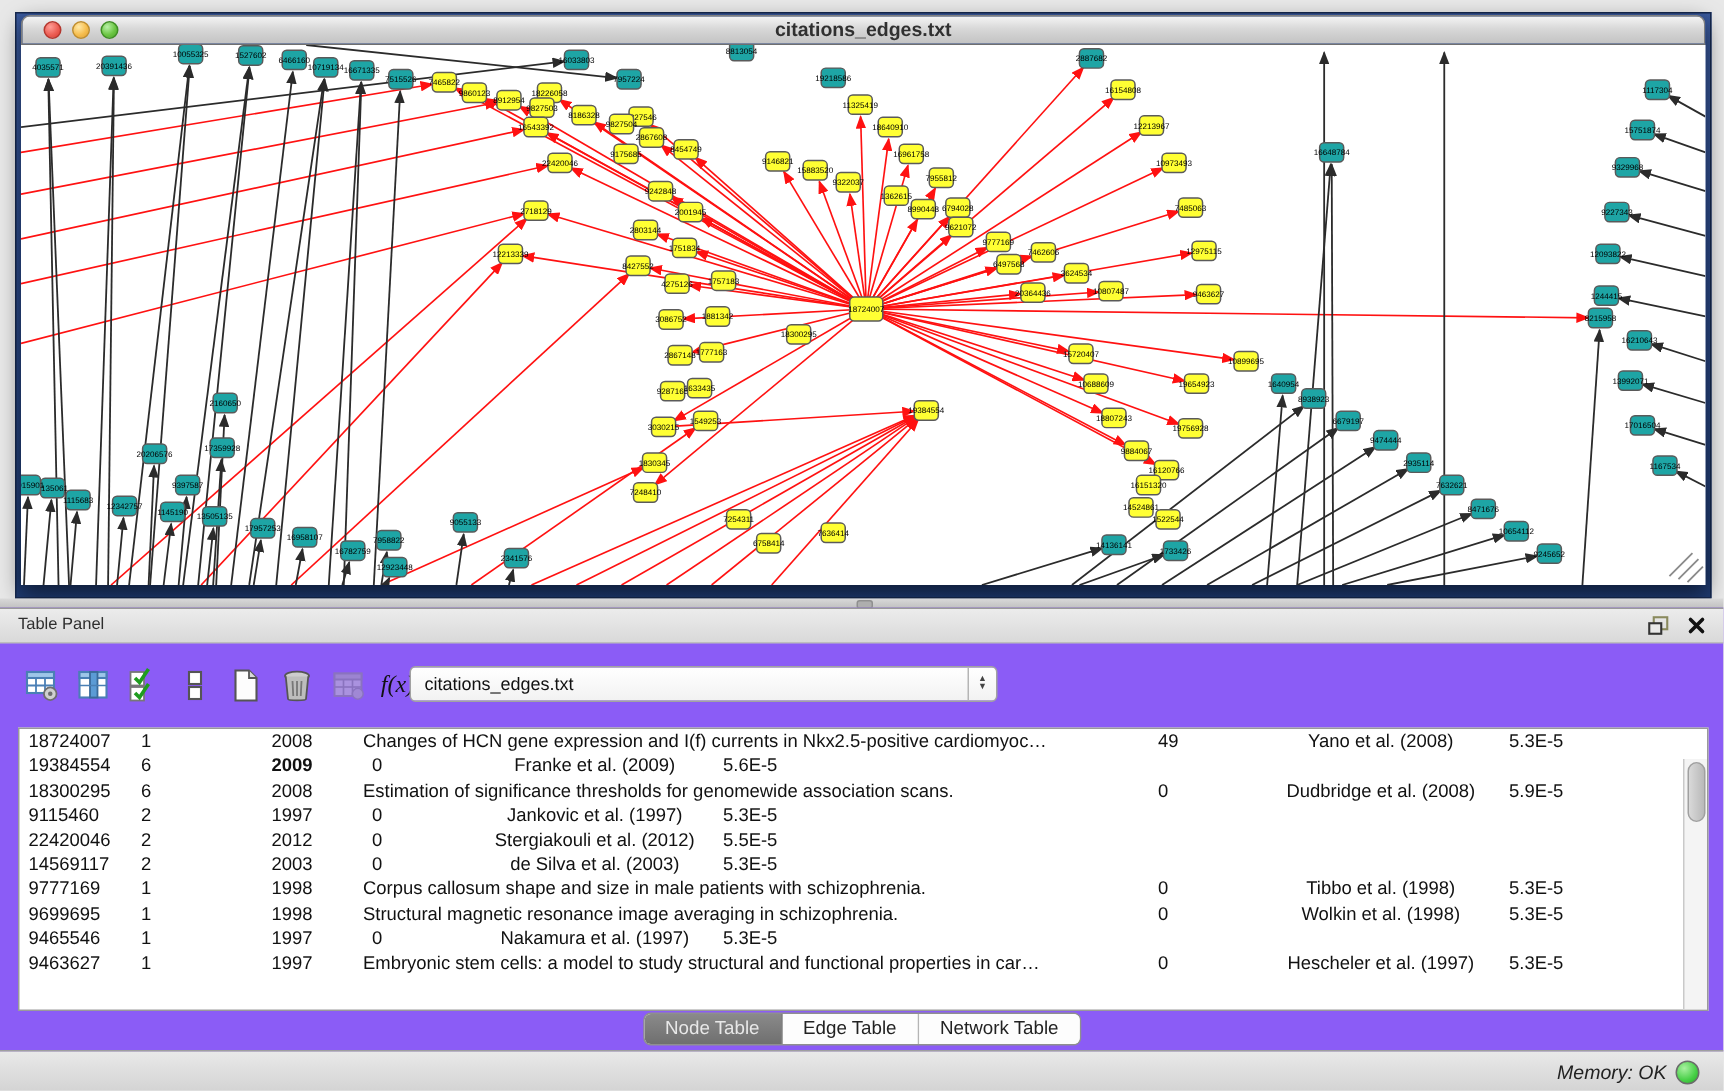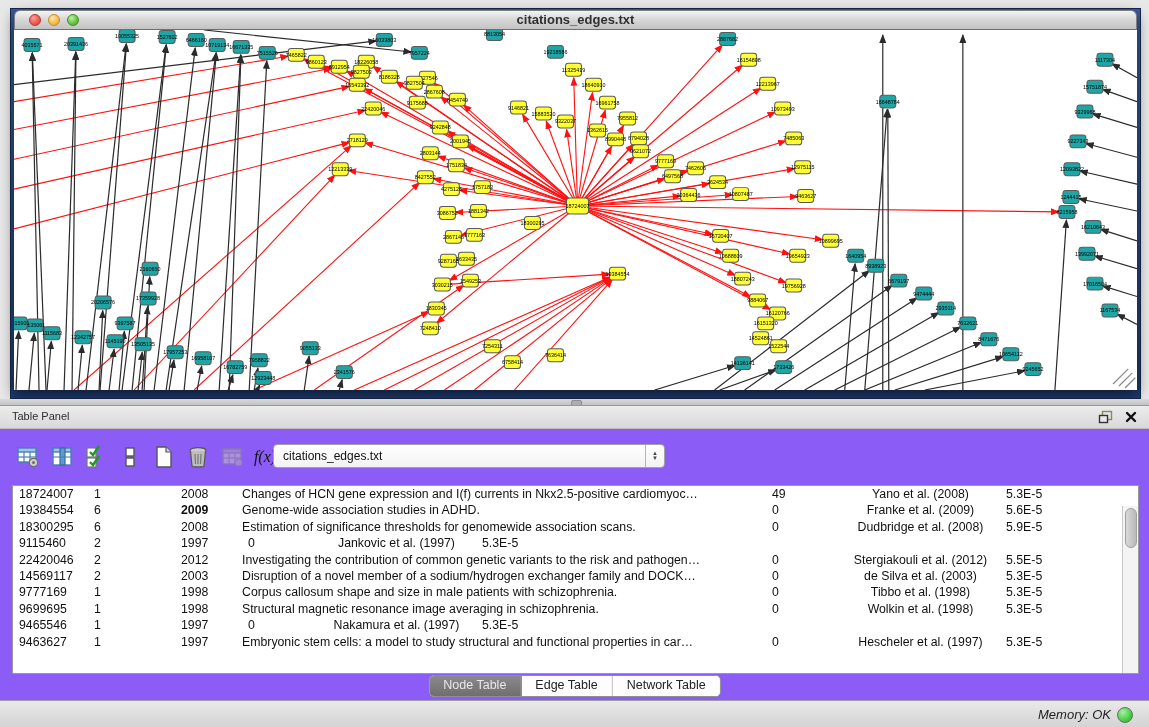--- a/index.html
+++ b/index.html
@@ -889,21 +889,20 @@
           <div class="td" style="width: 65px; text-align: left; padding-left: 9px;">2008</div>
           <div class="td" style="width: 524px; text-align: left; padding-left: 5px;">Changes of HCN gene expression and I(f) currents in Nkx2.5-positive cardiomyoc…</div>
           <div class="td" style="width: 81px; text-align: left; padding-left: 11px;">49</div>
           <div class="td" style="width: 157px; text-align: center;">Yano et al. (2008)</div>
           <div class="td" style="width: 93px; text-align: left; padding-left: 7px;">5.3E-5</div>
         </div>
         <div class="tr">
           <div class="td" style="width: 74px; text-align: left; padding-left: 6px;">19384554</div>
           <div class="td" style="width: 85px; text-align: left; padding-left: 7px;">6</div>
           <div class="td" style="width: 65px; text-align: left; padding-left: 9px; font-weight: bold;">2009</div>
-          <div class="td" style="width: 524px; text-align: left; padding-left: 5px;">Genome-wide association studies in ADHD.</div>
           <div class="td" style="width: 81px; text-align: left; padding-left: 11px;">0</div>
           <div class="td" style="width: 157px; text-align: center;">Franke et al. (2009)</div>
           <div class="td" style="width: 93px; text-align: left; padding-left: 7px;">5.6E-5</div>
         </div>
         <div class="tr">
           <div class="td" style="width: 74px; text-align: left; padding-left: 6px;">18300295</div>
           <div class="td" style="width: 85px; text-align: left; padding-left: 7px;">6</div>
           <div class="td" style="width: 65px; text-align: left; padding-left: 9px;">2008</div>
           <div class="td" style="width: 524px; text-align: left; padding-left: 5px;">Estimation of significance thresholds for genomewide association scans.</div>
           <div class="td" style="width: 81px; text-align: left; padding-left: 11px;">0</div>
@@ -915,30 +914,28 @@
           <div class="td" style="width: 85px; text-align: left; padding-left: 7px;">2</div>
           <div class="td" style="width: 65px; text-align: left; padding-left: 9px;">1997</div>
           <div class="td" style="width: 81px; text-align: left; padding-left: 11px;">0</div>
           <div class="td" style="width: 157px; text-align: center;">Jankovic et al. (1997)</div>
           <div class="td" style="width: 93px; text-align: left; padding-left: 7px;">5.3E-5</div>
         </div>
         <div class="tr">
           <div class="td" style="width: 74px; text-align: left; padding-left: 6px;">22420046</div>
           <div class="td" style="width: 85px; text-align: left; padding-left: 7px;">2</div>
           <div class="td" style="width: 65px; text-align: left; padding-left: 9px;">2012</div>
-          <div class="td" style="width: 524px; text-align: left; padding-left: 5px;">Investigating the contribution of common genetic variants to the risk and pathogen…</div>
           <div class="td" style="width: 81px; text-align: left; padding-left: 11px;">0</div>
           <div class="td" style="width: 157px; text-align: center;">Stergiakouli et al. (2012)</div>
           <div class="td" style="width: 93px; text-align: left; padding-left: 7px;">5.5E-5</div>
         </div>
         <div class="tr">
           <div class="td" style="width: 74px; text-align: left; padding-left: 6px;">14569117</div>
           <div class="td" style="width: 85px; text-align: left; padding-left: 7px;">2</div>
           <div class="td" style="width: 65px; text-align: left; padding-left: 9px;">2003</div>
-          <div class="td" style="width: 524px; text-align: left; padding-left: 5px;">Disruption of a novel member of a sodium/hydrogen exchanger family and DOCK…</div>
           <div class="td" style="width: 81px; text-align: left; padding-left: 11px;">0</div>
           <div class="td" style="width: 157px; text-align: center;">de Silva et al. (2003)</div>
           <div class="td" style="width: 93px; text-align: left; padding-left: 7px;">5.3E-5</div>
         </div>
         <div class="tr">
           <div class="td" style="width: 74px; text-align: left; padding-left: 6px;">9777169</div>
           <div class="td" style="width: 85px; text-align: left; padding-left: 7px;">1</div>
           <div class="td" style="width: 65px; text-align: left; padding-left: 9px;">1998</div>
           <div class="td" style="width: 524px; text-align: left; padding-left: 5px;">Corpus callosum shape and size in male patients with schizophrenia.</div>
           <div class="td" style="width: 81px; text-align: left; padding-left: 11px;">0</div>

